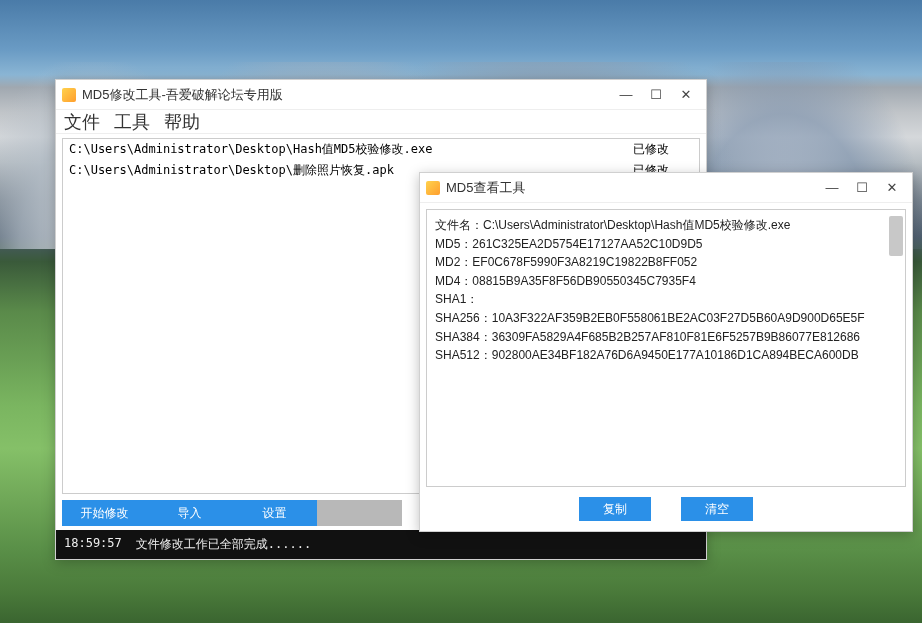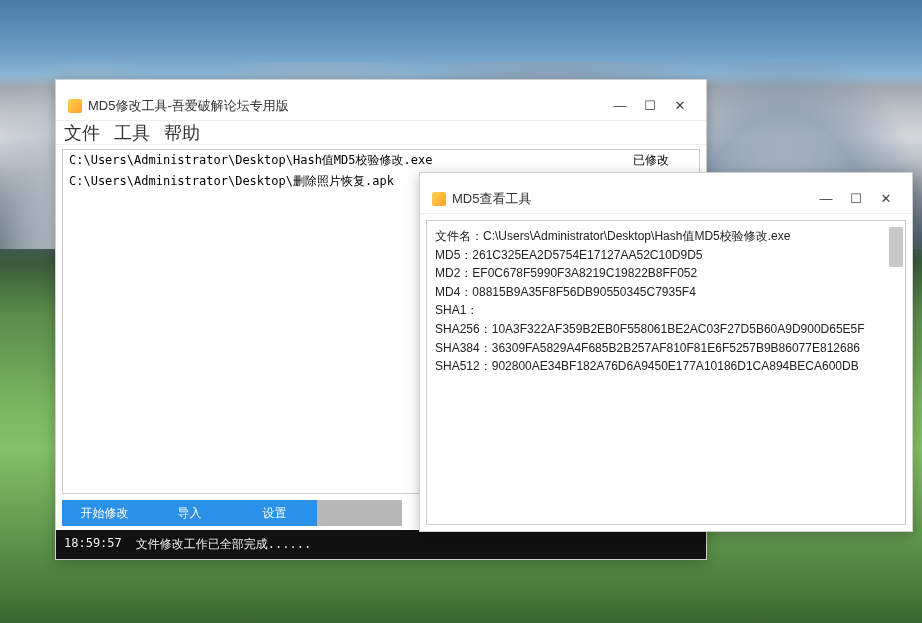--- a/index.html
+++ b/index.html
@@ -33,21 +33,21 @@
     .bg-trees span:nth-child(5){left:70%;height:65px}
     .bg-trees span:nth-child(6){left:80%;height:45px}
 
     .window {
       position: absolute; background: #fff;
       border: 1px solid #d0d0d0; box-shadow: 0 3px 12px rgba(0,0,0,0.25);
       display: flex; flex-direction: column;
     }
     .titlebar {
       height: 30px; display: flex; align-items: center;
-      padding: 0 12px; background: #fff; border-bottom: 1px solid #eee; margin-top: 11px;
+      padding: 0 6px; background: #fff; border-bottom: 1px solid #eee;
     }
     .title-icon { width:14px; height:14px; margin-right:6px;
       background: linear-gradient(135deg,#ffd24d,#ff9e2d); border-radius:2px; }
     .title-text { flex:1; font-size:13px; color:#333; }
     .win-btns { display:flex; gap:2px; }
     .win-btn { width:28px; height:22px; display:flex; align-items:center; justify-content:center;
       color:#444; font-size:13px; cursor:pointer; }
 
     .menubar { height:24px; display:flex; align-items:center; gap:14px;
       padding:0 8px; font-size:18px; color:#333; border-bottom:1px solid #eee; }
@@ -177,13 +177,17 @@
         <span class="k">：</span>
         <span class="v">36309FA5829A4F685B2B257AF810F81E6F5257B9B86077E812686</span>
       </div>
     <div class="hash-line">
         <span class="k">SHA512</span>
         <span class="k">：</span>
         <span class="v">902800AE34BF182A76D6A9450E177A10186D1CA894BECA600DB</span>
       </div>
     <div class="scroll-thumb"></div>
   </div>
+  <div class="btnbar2">
+    <button class="blue-btn">复制</button>
+    <button class="blue-btn">清空</button>
+  </div>
 </div>
 
 </body></html>

